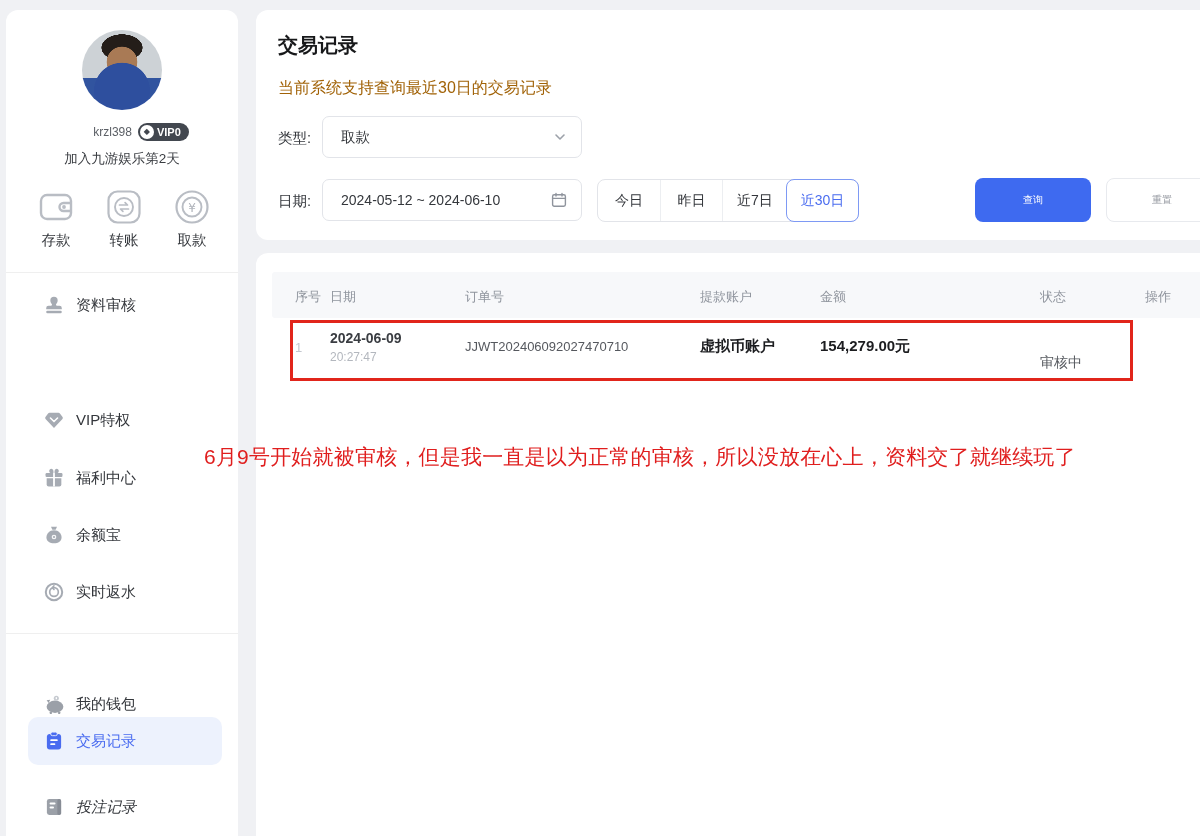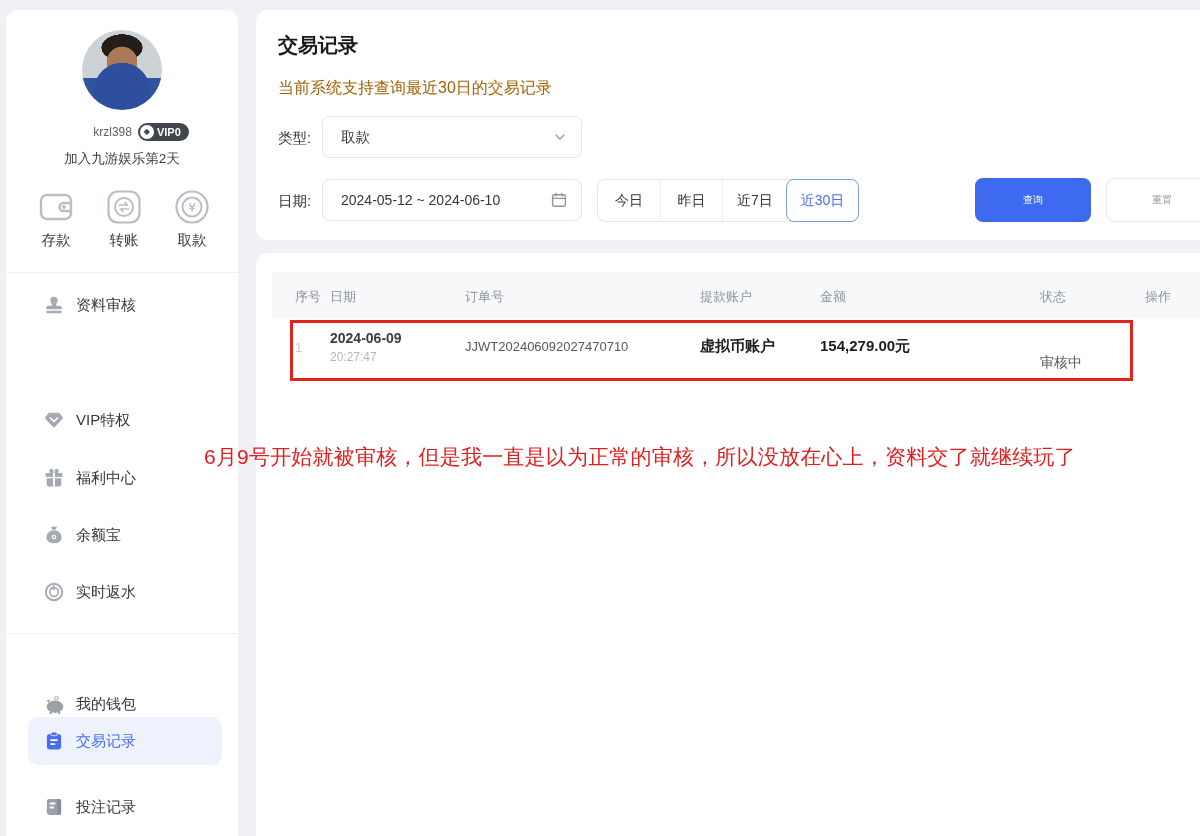--- a/index.html
+++ b/index.html
@@ -233,21 +233,21 @@
       <svg width="20" height="20" viewBox="0 0 18 18">
         <rect x="2.6" y="2.6" width="12.8" height="14" rx="2.6" fill="#4a6cf0"></rect>
         <rect x="6" y="1" width="6" height="3.2" rx="1.6" fill="#4a6cf0" stroke="#edf2fd" stroke-width="0.8"></rect>
         <rect x="5.6" y="7.4" width="6.8" height="1.7" rx="0.85" fill="#fff"></rect>
         <rect x="5.6" y="11" width="4.6" height="1.7" rx="0.85" fill="#fff"></rect>
       </svg>
     </span>
     <span class="mi-label">交易记录</span>
   </div>
 
-  <div class="menu-item" style="top:782px;">
+  <div class="menu-item" style="top:782px;font-style:italic;">
     <span class="mi-icon">
       <svg width="20" height="20" viewBox="0 0 18 18">
         <rect x="2.6" y="1.8" width="12.8" height="14.4" rx="2.2" fill="#9ba0a8"></rect>
         <rect x="12" y="1.8" width="3.4" height="14.4" rx="1.6" fill="#878c95"></rect>
         <rect x="5" y="5" width="5.4" height="1.7" rx="0.85" fill="#fff"></rect>
         <rect x="5" y="8.6" width="4" height="1.7" rx="0.85" fill="#fff"></rect>
       </svg>
     </span>
     <span class="mi-label">投注记录</span>
   </div>

